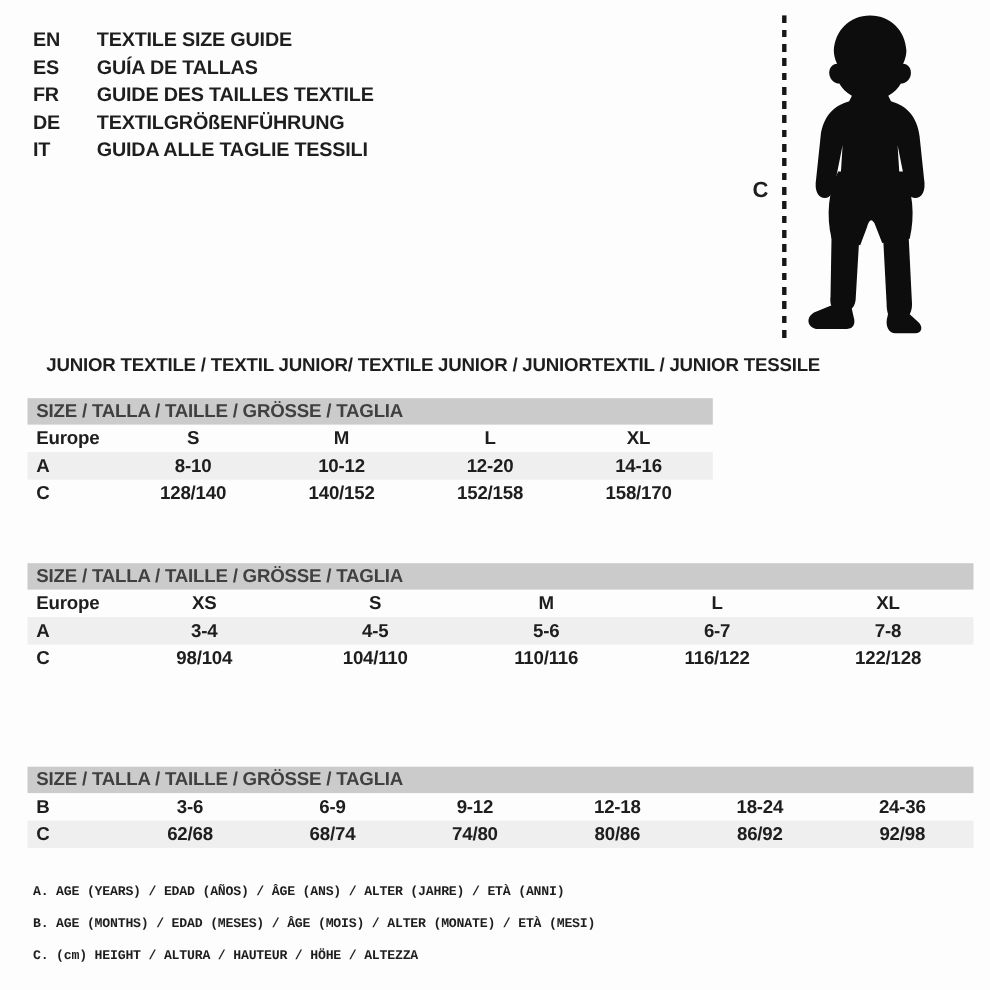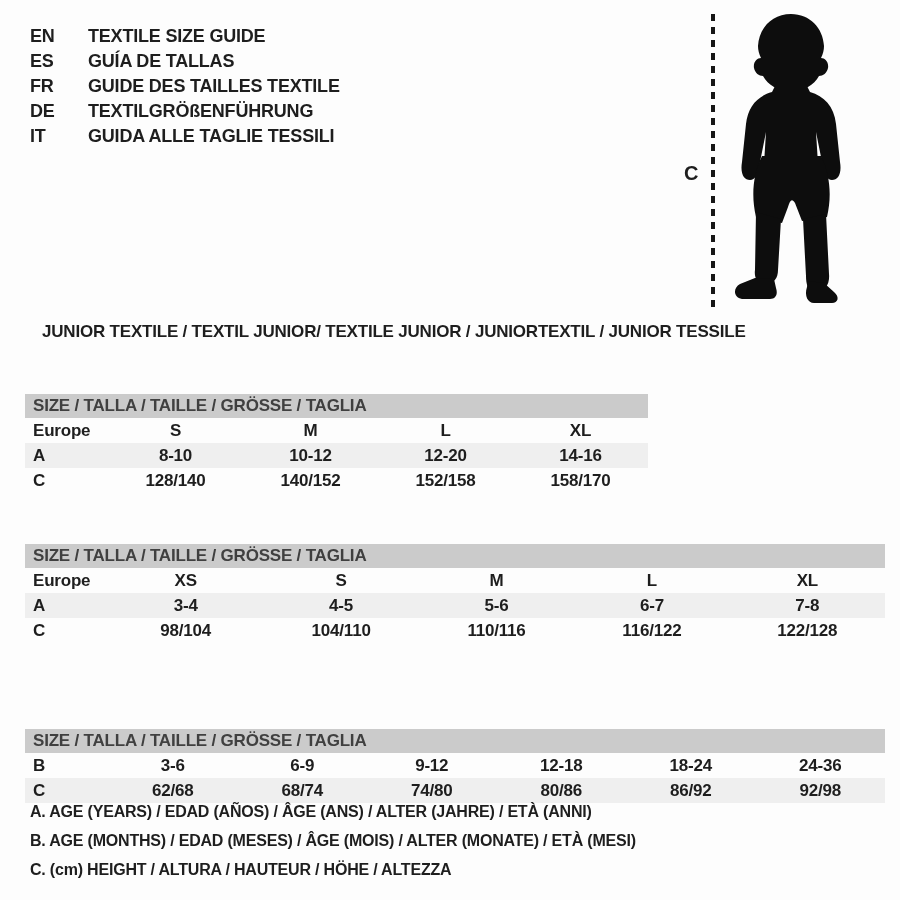--- a/index.html
+++ b/index.html
@@ -25,34 +25,34 @@
     background:repeating-linear-gradient(to bottom,#161616 0 7px,transparent 7px 13px);
   }
   .height-label{position:absolute;left:684px;top:162px;font-size:20px;}
   .baby-figure{position:absolute;left:724px;top:12px;width:134px;height:300px;}
 
   
   .tbl-title{position:absolute;left:42px;font-size:17px;line-height:27px;white-space:nowrap;}
   .sub{font-size:11px;vertical-align:-4px;}
 
   
-  .table{position:absolute;left:25px;margin-top:32px;}
+  .table{position:absolute;left:25px;}
   .t-junior{width:623px;}
   .t-wide{width:860px;}
   .size-bar{
     background:#cbcbcb;color:#404040;height:24px;
     display:flex;align-items:center;padding-left:8px;font-size:17px;
   }
   .trow{display:flex;height:25px;align-items:center;font-size:17px;}
   .trow .lab{width:75px;padding-left:8px;flex:0 0 auto;}
   .trow .cell{flex:1;text-align:center;}
   .band{background:#efefef;}
 
   
-  .legend{position:absolute;left:30px;top:797px;font-size:16px;line-height:29px;}
+  .legend{position:absolute;left:30px;top:797px;font-size:12px;line-height:29px;font-family:Liberation Mono, monospace;}
 </style>
 </head>
 <body>
 
 <div class="canvas">
 
   <div class="lang-list">
     <div class="lang-row">
       <span class="lang-code">EN</span>
       <span>TEXTILE SIZE GUIDE</span>

